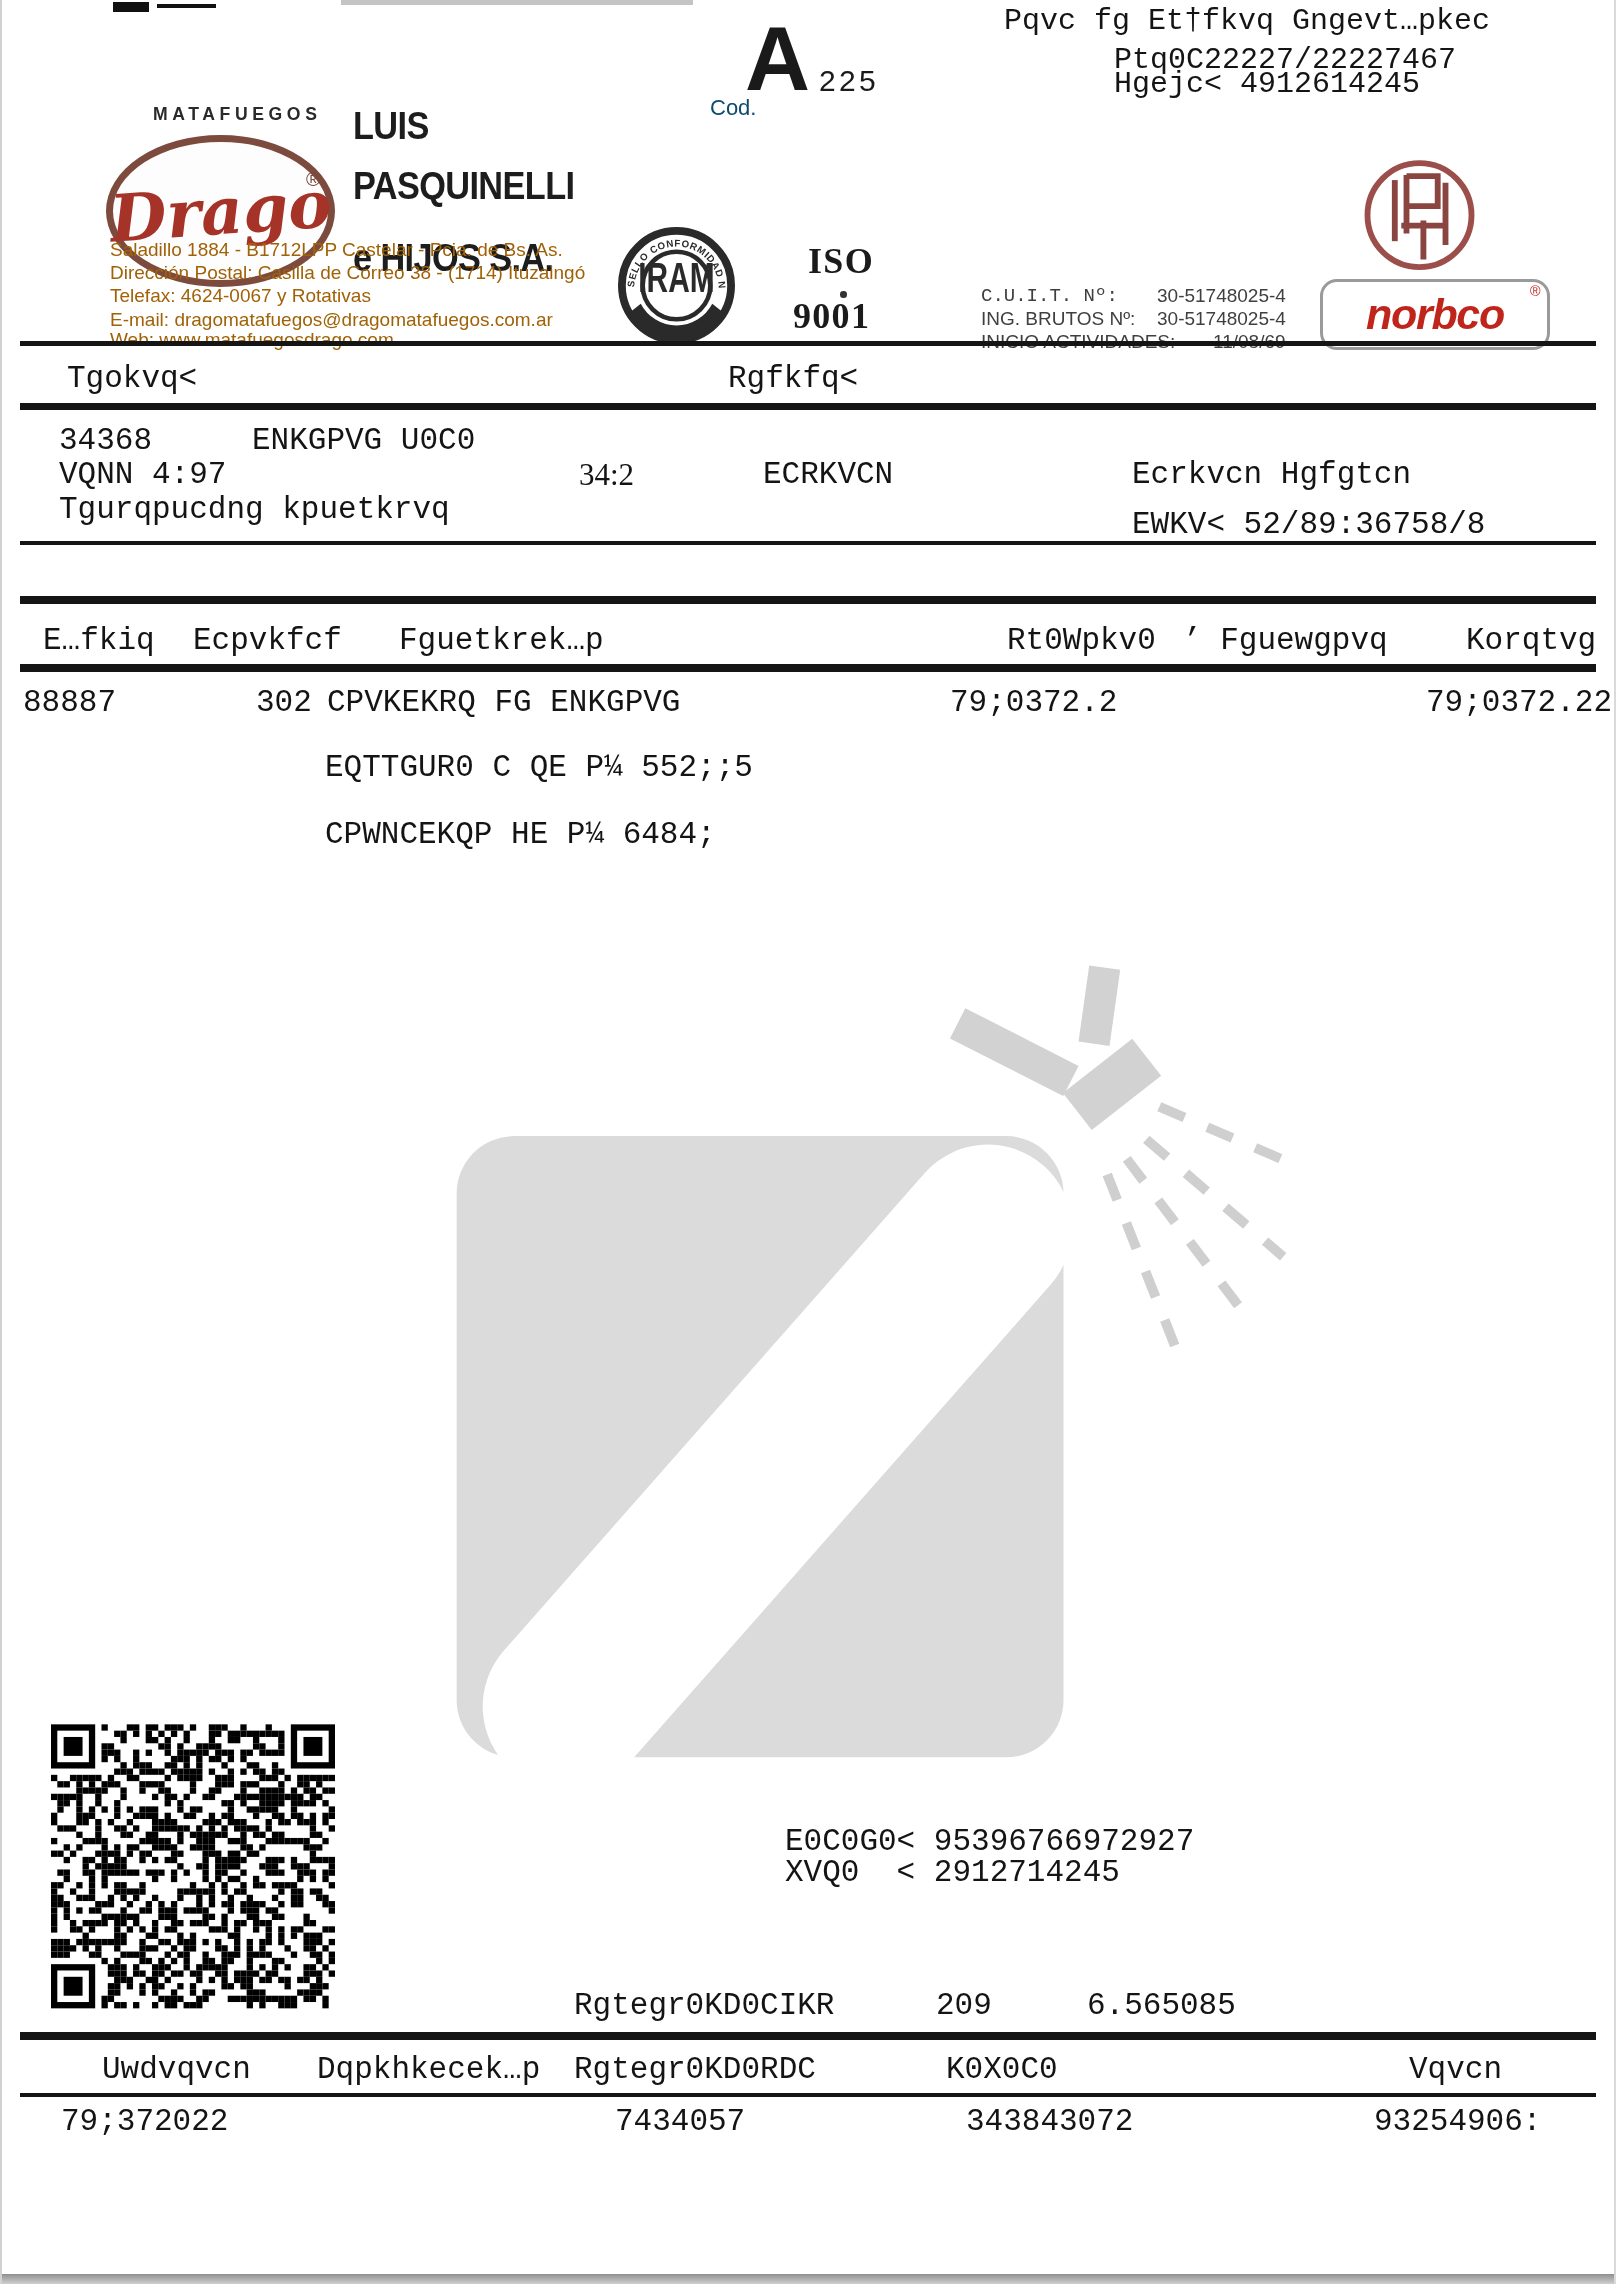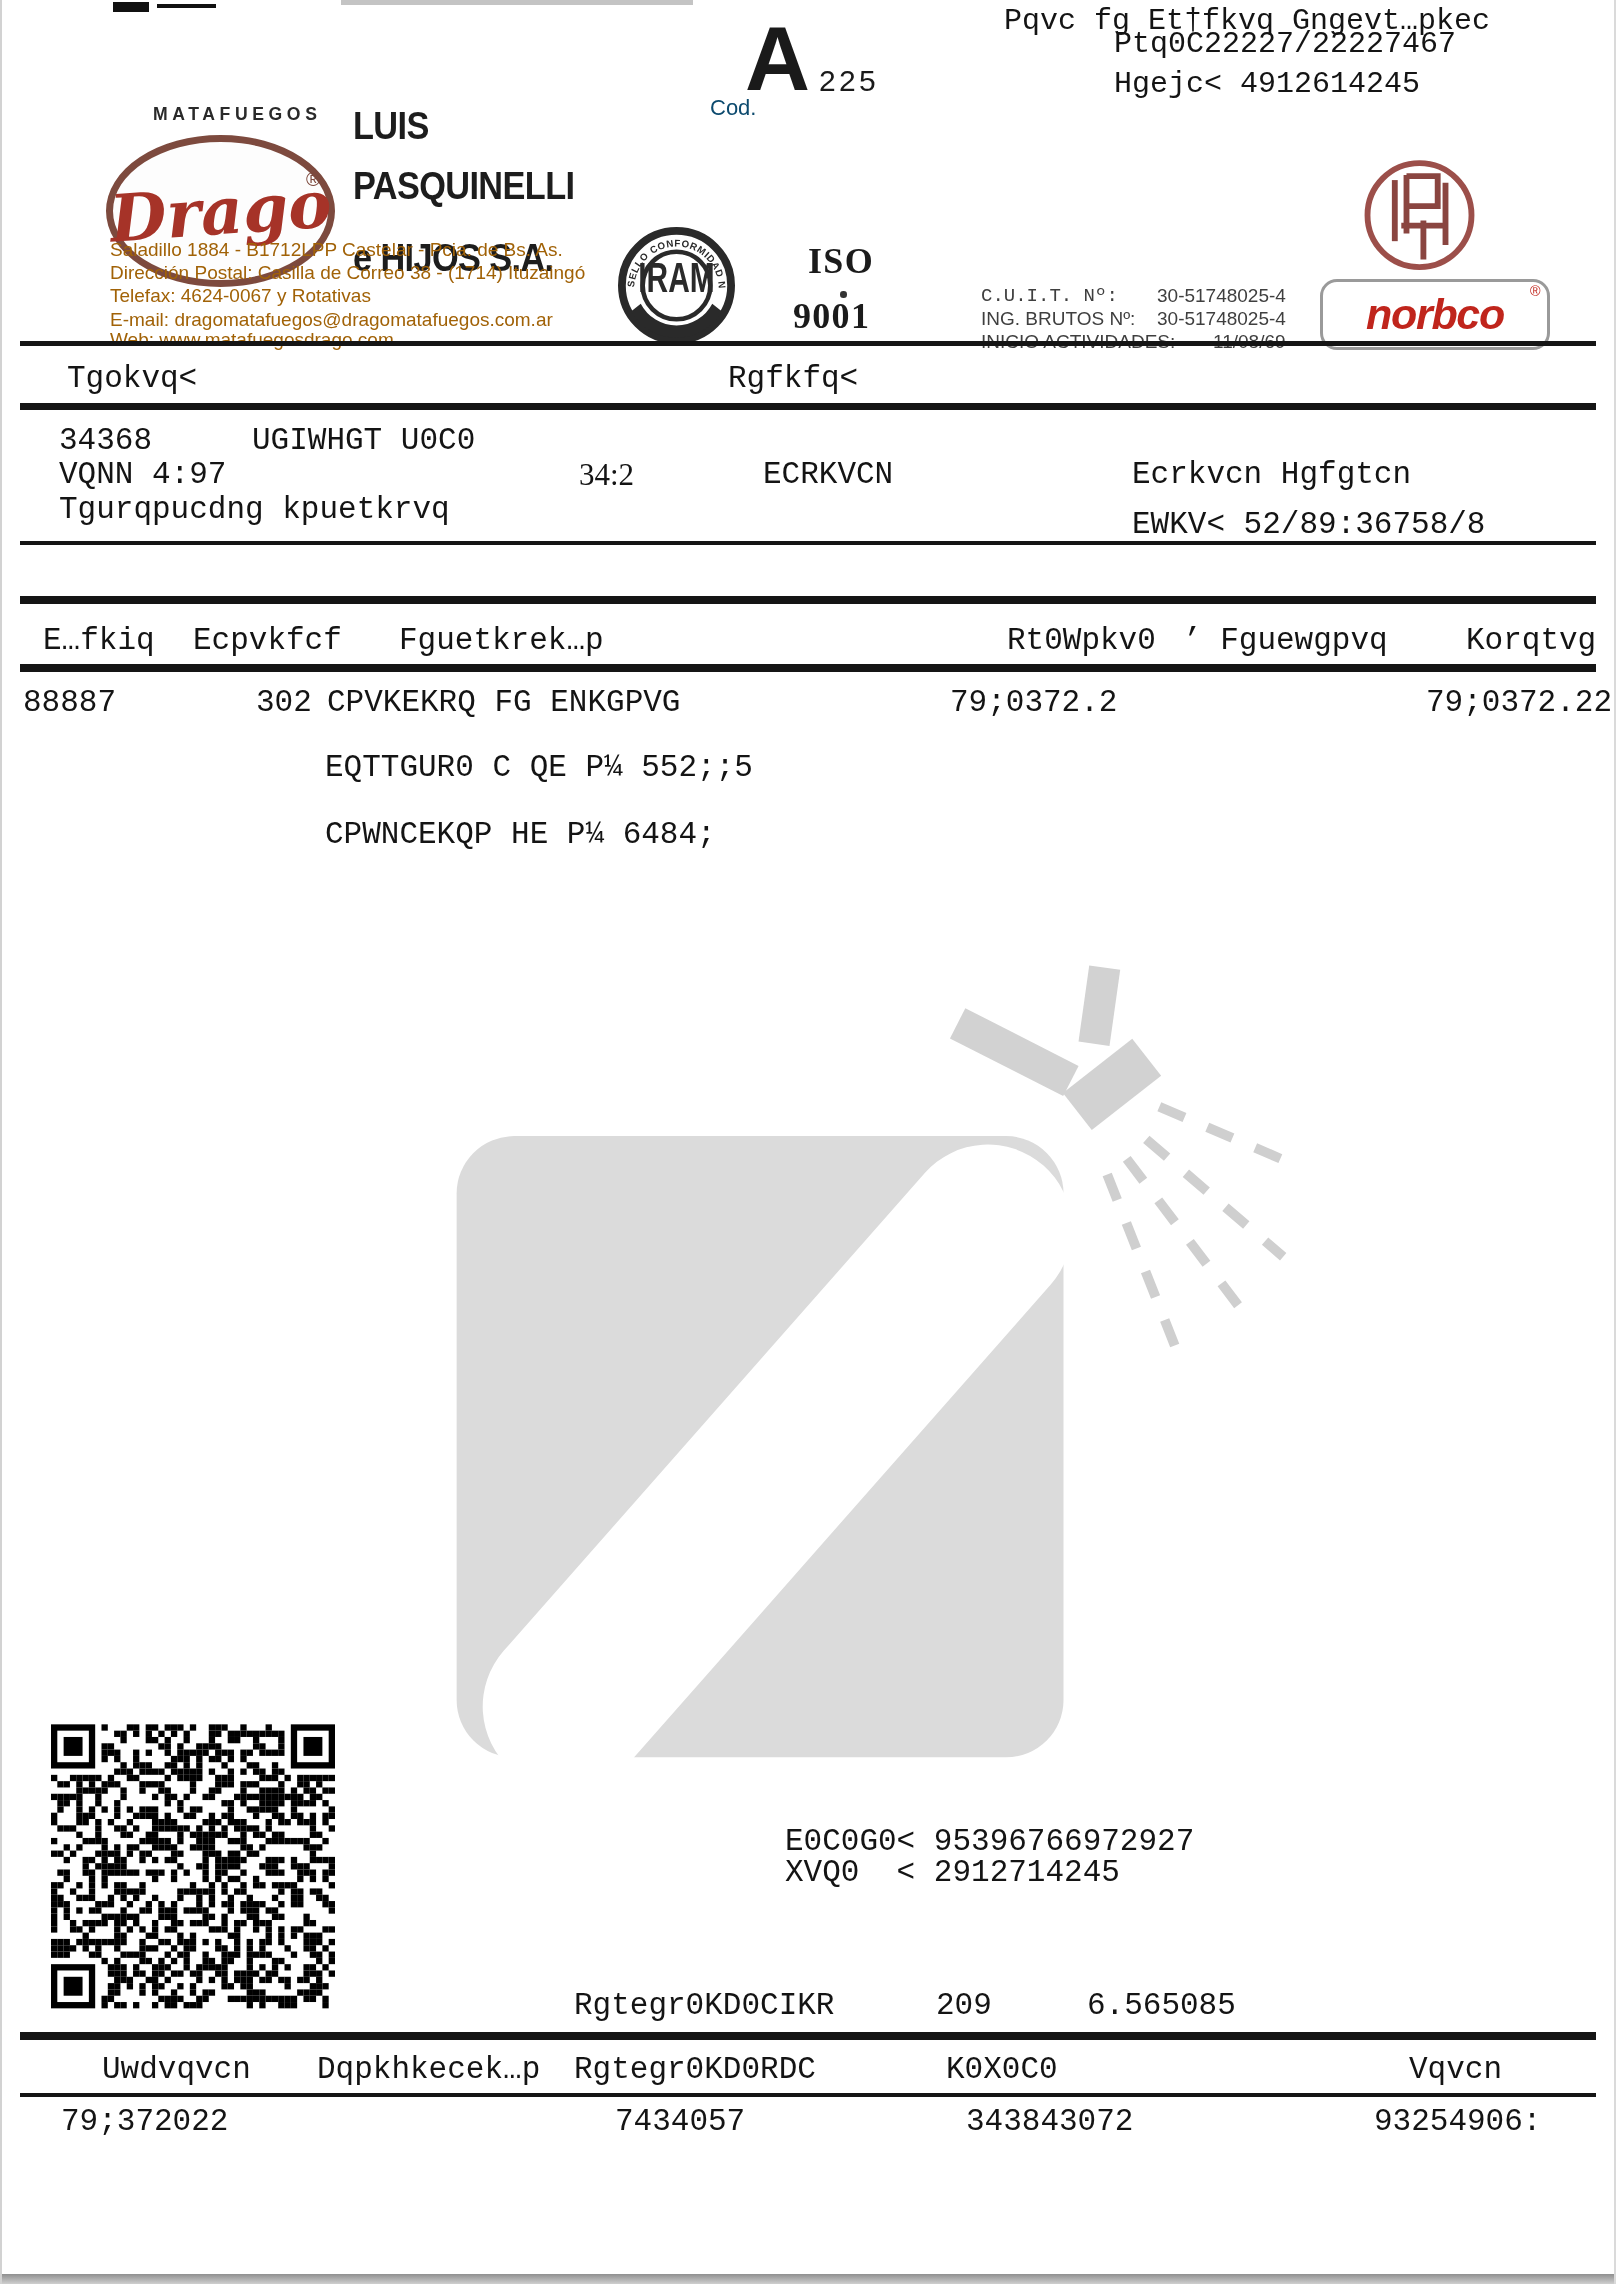--- a/index.html
+++ b/index.html
@@ -33,21 +33,21 @@
 </head>
 <body>
 
 <div class="page">
 
   <div class="abs artifact" style="left:111px;top:2px;width:36px;height:9.8px;"></div>
   <div class="abs artifact" style="left:155px;top:3.9px;width:59px;height:4.6px;"></div>
   <div class="abs" style="left:339px;top:0;width:352px;height:4.6px;background:#8a8a8a;opacity:.5;"></div>
 
   <div class="abs mono small" style="left:1002px;top:5.2px;">Pqvc fg Et†fkvq Gngevt…pkec</div>
-  <div class="abs mono small" style="left:1112px;top:28px;">Ptq0C22227/22227467</div>
+  <div class="abs mono small" style="left:1112px;top:44px;">Ptq0C22227/22227467</div>
   <div class="abs mono small" style="left:1112px;top:68px;">Hgejc&lt; 4912614245</div>
 
   <div class="abs big-a" style="left:743px;top:14.3px;">A</div>
   <div class="abs a-num" style="left:817px;top:64px;">225</div>
   <div class="abs cod" style="left:708px;top:95px;">Cod.</div>
 
   <div class="abs brand-top" style="left:151px;top:104px;">MATAFUEGOS</div>
   <div class="abs ellipse" style="left:104px;top:135px;width:215px;height:138px;">
     <span class="drago">Drago</span>
   </div>
@@ -104,21 +104,21 @@
   <div class="rule" style="top:541px;height:3.9px;"></div>
   <div class="rule" style="top:596px;height:7.8px;"></div>
   <div class="rule" style="top:664px;height:7.8px;"></div>
   <div class="rule" style="top:2032px;height:7.8px;"></div>
   <div class="rule" style="top:2093px;height:3.9px;"></div>
 
   <div class="abs mono" style="left:65px;top:362px;">Tgokvq&lt;</div>
   <div class="abs mono" style="left:726px;top:362px;">Rgfkfq&lt;</div>
 
   <div class="abs mono" style="left:57px;top:424px;">34368</div>
-  <div class="abs mono" style="left:250px;top:424px;">UGIWHGT U0C0</div>
+  <div class="abs mono" style="left:250px;top:424px;">ENKGPVG U0C0</div>
   <div class="abs mono" style="left:57px;top:458px;">VQNN 4:97</div>
   <div class="abs mono" style="left:577px;top:458px;font-family:Liberation Serif, serif;">34:2</div>
   <div class="abs mono" style="left:761px;top:458px;">ECRKVCN</div>
   <div class="abs mono" style="left:1130px;top:458px;">Ecrkvcn Hgfgtcn</div>
   <div class="abs mono" style="left:57px;top:493px;">Tgurqpucdng kpuetkrvq</div>
   <div class="abs mono" style="left:1130px;top:493px;margin-top:15px;">EWKV&lt; 52/89:36758/8</div>
 
 
   <div class="abs mono" style="left:41px;top:624px;">E…fkiq</div>
   <div class="abs mono" style="left:191px;top:624px;">Ecpvkfcf</div>

